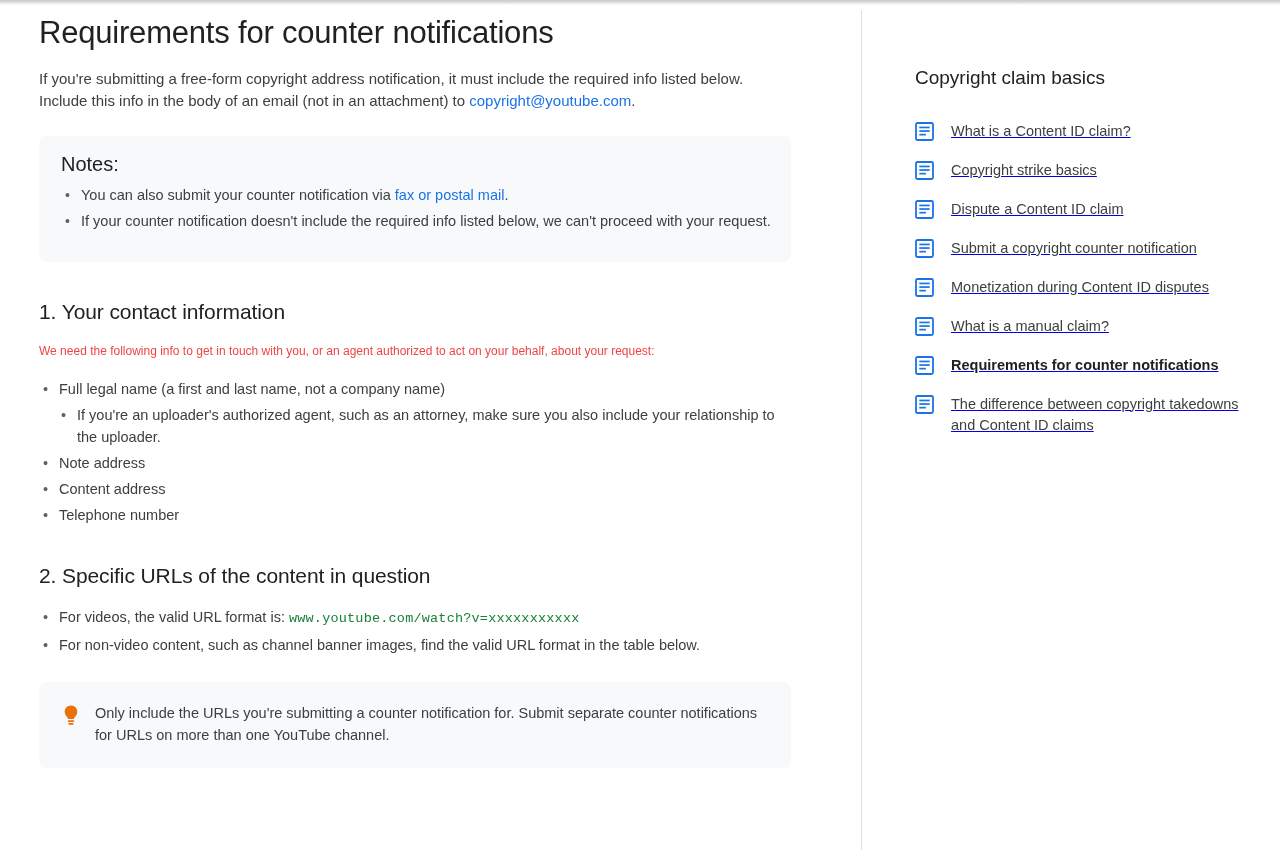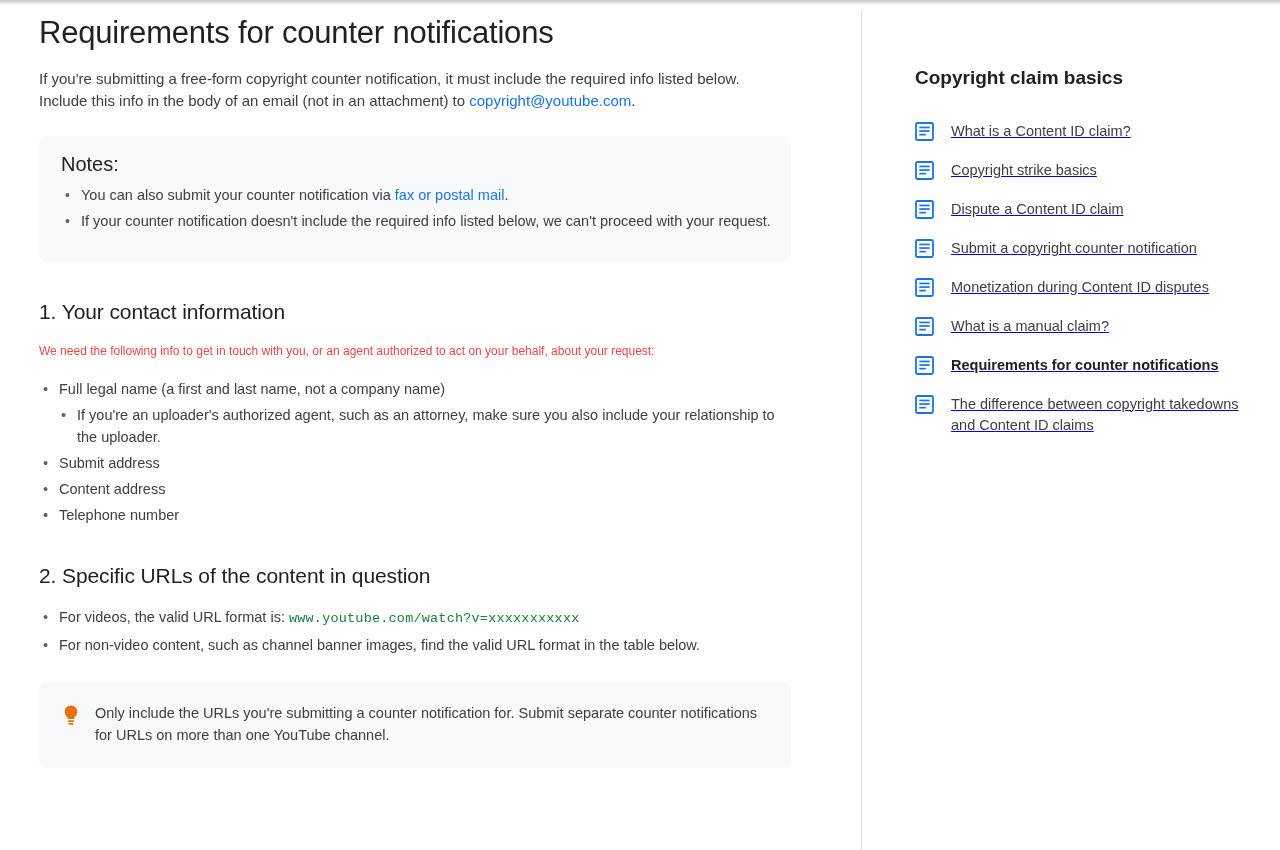--- a/index.html
+++ b/index.html
@@ -153,21 +153,21 @@
   }
 
   
   .side-col {
     flex: 1 1 auto;
     padding: 60px 40px 0 54px;
   }
   h3.side-title {
     font-size: 19px;
     line-height: 26px;
-    font-weight: 700;
+    font-weight: 400;
     color: #202124;
     margin: 0 0 22px 0;
   }
   .side-list { display: flex; flex-direction: column; }
   .side-item {
     display: flex;
     align-items: flex-start;
     gap: 17px;
     padding: 7.5px 0;
     cursor: pointer;
@@ -189,36 +189,36 @@
 <div id="page">
 
   <div class="top-strip"></div>
 
   <div class="columns">
 
     <div class="main-col">
 
       <h1 class="page-title">Requirements for counter notifications</h1>
 
-      <p class="intro"><span>If you're submitting a free-form copyright counter notification, it must include the required info listed below. Include this info in the body of an email (not in an attachment) to </span><a class="link" href="#">copyright@youtube.com</a><span>.</span></p>
+      <p class="intro"><span>If you're submitting a free-form copyright address notification, it must include the required info listed below. Include this info in the body of an email (not in an attachment) to </span><a class="link" href="#">copyright@youtube.com</a><span>.</span></p>
 
       <div class="notes-box">
         <div class="notes-title">Notes:</div>
         <ul class="plain">
           <li><span>You can also submit your counter notification via </span><a class="link" href="#">fax or postal mail</a><span>.</span></li>
           <li>If your counter notification doesn't include the required info listed below, we can't proceed with your request.</li>
         </ul>
       </div>
 
       <h2 class="section">1. Your contact information</h2>
       <p class="body">We need the following info to get in touch with you, or an agent authorized to act on your behalf, about your request:</p>
       <ul class="doclist">
         <li>Full legal name (a first and last name, not a company name)</li>
         <li class="sub">If you're an uploader's authorized agent, such as an attorney, make sure you also include your relationship to the uploader.</li>
-        <li>Submit address</li>
+        <li>Note address</li>
         <li>Content address</li>
         <li>Telephone number</li>
       </ul>
 
       <h2 class="section">2. Specific URLs of the content in question</h2>
       <ul class="doclist">
         <li><span>For videos, the valid URL format is: </span><code class="url">www.youtube.com/watch?v=xxxxxxxxxxx</code></li>
         <li>For non-video content, such as channel banner images, find the valid URL format in the table below.</li>
       </ul>
 

